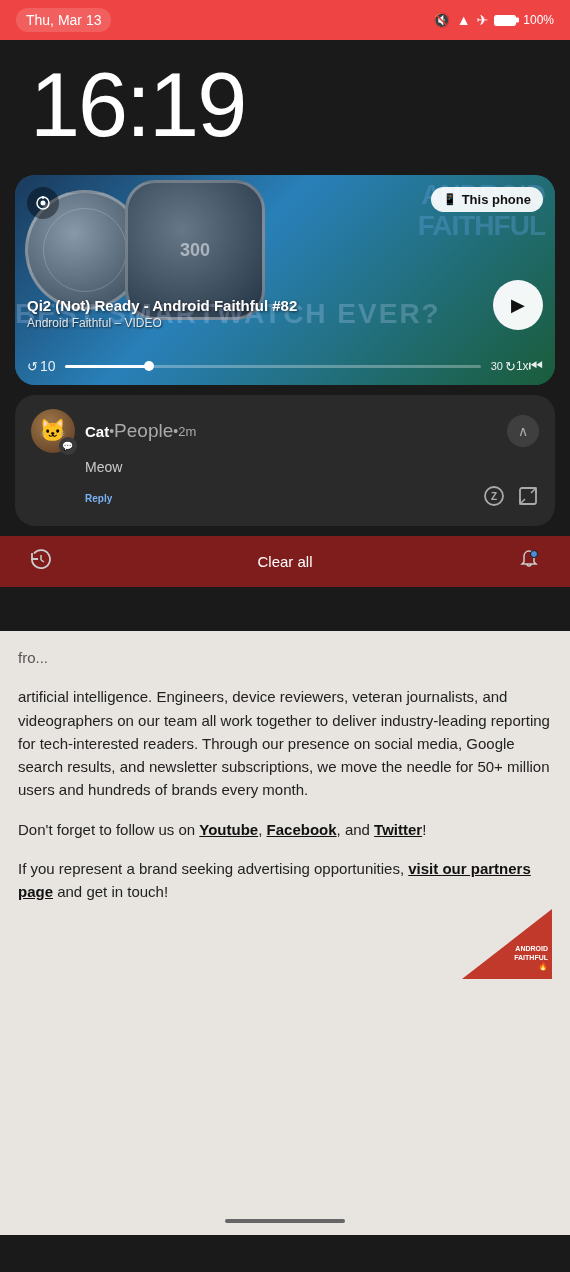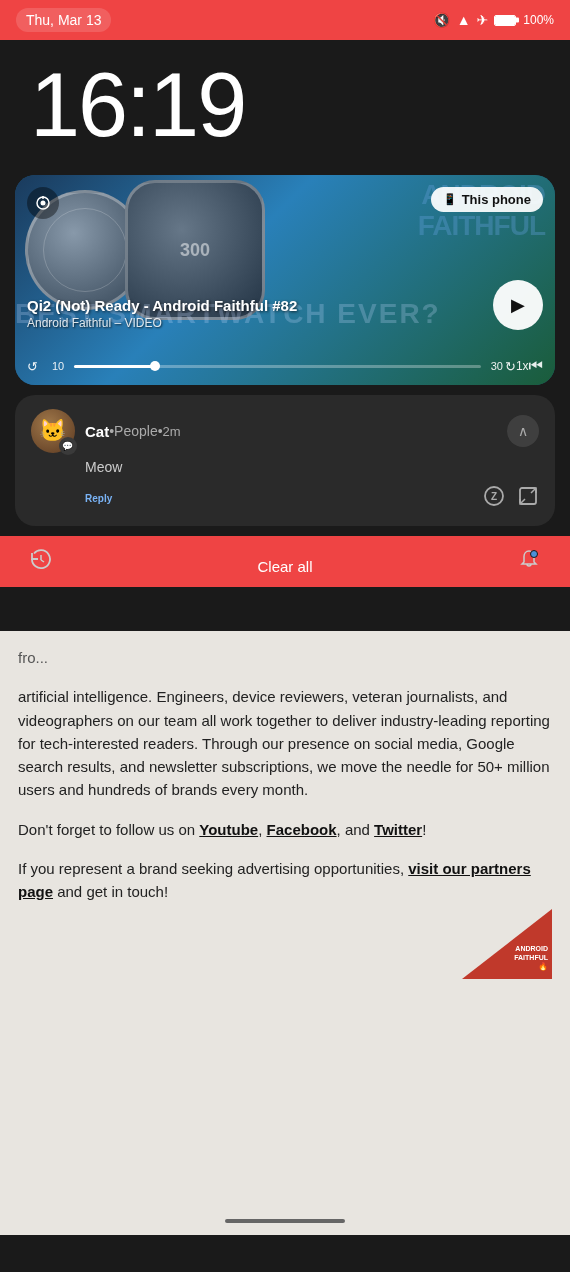--- a/index.html
+++ b/index.html
@@ -300,21 +300,21 @@
       color: #fff;
       font-size: 15px;
       font-weight: 600;
     }
     .notif-dot {
       color: #aaa;
       font-size: 14px;
     }
     .notif-category {
       color: #aaa;
-      font-size: 14px;
+      font-size: 19px;
     }
     .notif-time {
       color: #aaa;
       font-size: 13px;
     }
     .notif-collapse-btn {
       width: 32px;
       height: 32px;
       background: rgba(255,255,255,0.1);
       border-radius: 50%;
@@ -346,24 +346,24 @@
       gap: 12px;
     }
     .notif-action-icon {
       color: #aaa;
       font-size: 18px;
     }
 
     
     .bottom-bar {
       display: flex;
-      align-items: flex-end;
+      align-items: center;
       justify-content: space-between;
       padding: 12px 30px;
-      background: #ef4444;
+      background: #7f1d1d;
     }
     .bottom-bar-icon {
       color: #ccc;
       font-size: 20px;
     }
     .bottom-bar-center {
       color: #fff;
       font-size: 15px;
       font-weight: 500;
     }
@@ -461,21 +461,21 @@
     <div class="media-subtitle">Android Faithful – VIDEO</div>
   </div>
 
   <div class="media-play-btn">
     <span>▶</span>
   </div>
 
   <div class="media-controls">
     <div class="media-ctrl-btn">
       <span style="font-size:13px;">↺</span>
-      <span style="font-size:11px;margin-left:12px;">10</span>
+      <span style="font-size:14px;">10</span>
     </div>
     <div class="media-progress">
       <div class="media-progress-fill"></div>
       <div class="media-progress-dot"></div>
     </div>
     <div class="media-ctrl-btn">
       <span style="font-size:11px;">30</span>
       <span style="font-size:13px;">↻</span>
     </div>
     <div class="media-ctrl-btn">

